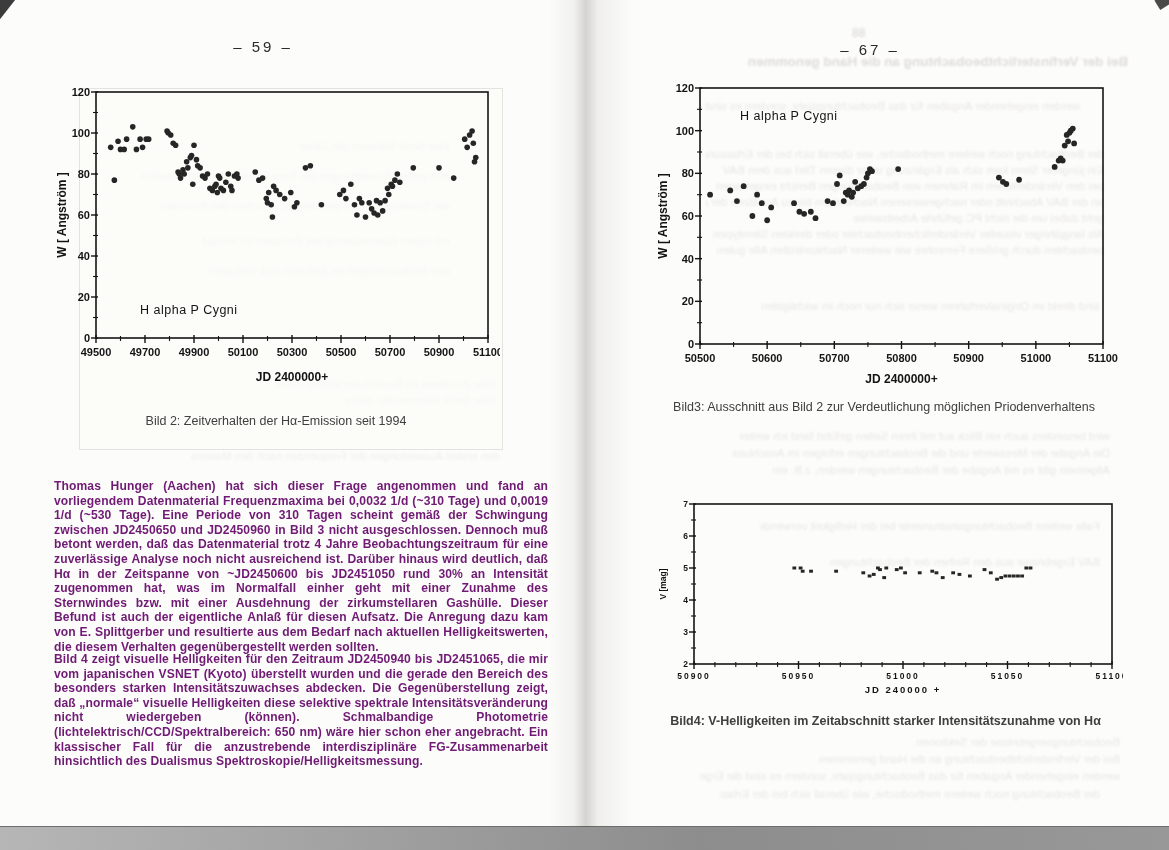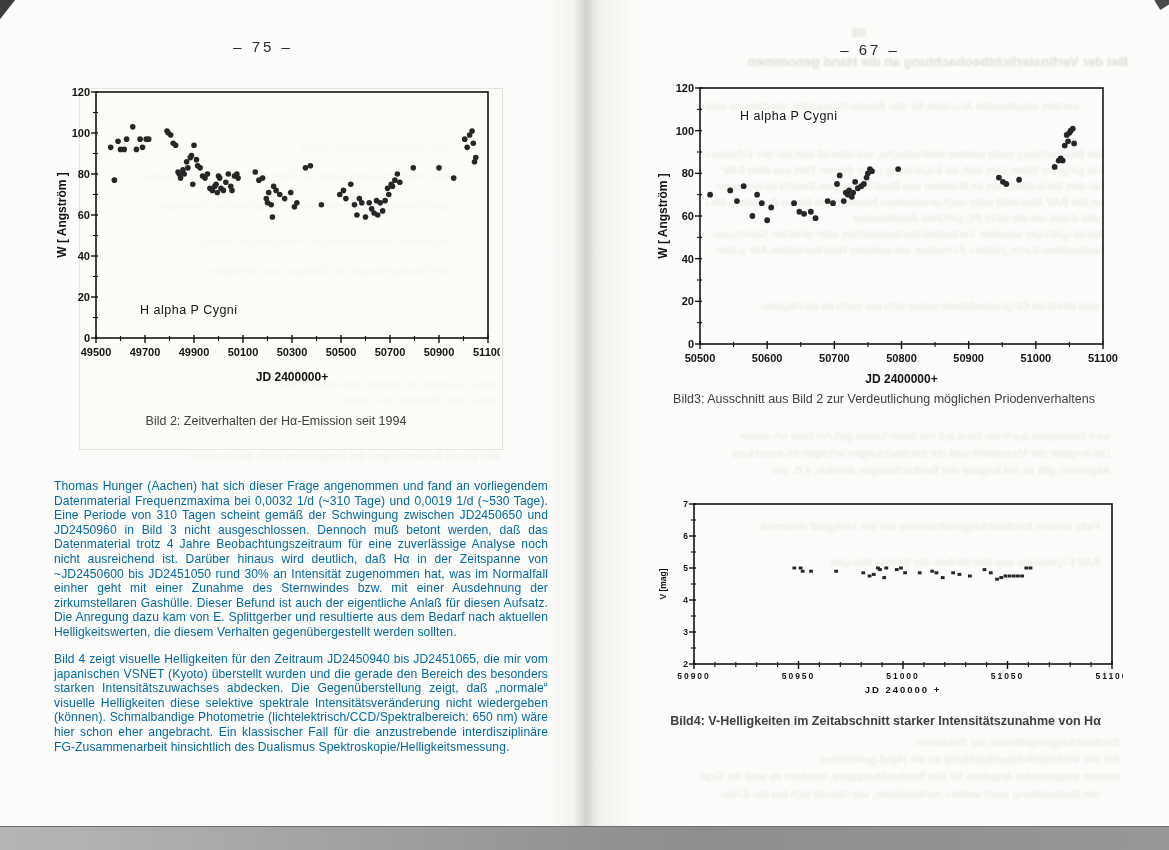--- a/index.html
+++ b/index.html
@@ -19,21 +19,21 @@
     position:absolute;left:548px;top:0;width:86px;height:827px;z-index:3;pointer-events:none;
     background:linear-gradient(to right, rgba(0,0,0,0) 0%, rgba(100,95,88,0.07) 30%,
       rgba(70,65,60,0.22) 44%, rgba(90,85,78,0.08) 58%, rgba(0,0,0,0) 100%);
   }
   .corner-tl{position:absolute;left:-4px;top:-8px;width:12px;height:30px;background:#3c3c3c;transform:rotate(38deg);z-index:4;}
   .corner-tr{position:absolute;left:1156px;top:-5px;width:18px;height:11px;background:#4a4a4a;transform:rotate(-32deg);z-index:4;}
   .pagenum{position:absolute;z-index:2;font-size:15px;letter-spacing:3px;color:#2a2a2a;text-align:center;}
   .caption{position:absolute;z-index:2;font-size:12.5px;color:#404040;text-align:center;}
   .para{
     position:absolute;z-index:2;width:494px;font-size:12.1px;line-height:14.6px;
-    text-align:justify;color:#0369a1;letter-spacing:0.1px;
+    text-align:justify;color:#701a75;letter-spacing:0.1px;font-weight:bold;
   }
   .chart{position:absolute;z-index:2;}
   .paste-box{
     position:absolute;z-index:1;border:1px solid rgba(150,143,130,0.22);
     background:rgba(251,251,249,0.6);
   }
   svg text{font-family:"Liberation Sans", sans-serif;fill:#141414;}
   .ghost{
     position:absolute;z-index:1;color:#6f675c;opacity:0.14;filter:blur(1.1px);
     transform:scaleX(-1);font-size:11.5px;white-space:nowrap;overflow:hidden;
@@ -70,21 +70,21 @@
     <div class="ghost gl" style="left: 120px; top: 140px; width: 330px;">eine Serie Rahmen der Jahre</div>
     <div class="ghost gl" style="left: 120px; top: 170px; width: 330px;">den ersten Auswertungen der Frequenzen nach den Maxima</div>
     <div class="ghost gl" style="left: 120px; top: 200px; width: 330px;">der Schwingung und den Werten zwischen den Perioden</div>
     <div class="ghost gl" style="left: 120px; top: 235px; width: 330px;">mit einem Datenmaterial der Perioden im Verlauf</div>
     <div class="ghost gl" style="left: 120px; top: 265px; width: 330px;">den Beobachtungen im Zeitraum und Verhalten</div>
     <div class="ghost gl" style="left: 115px; top: 378px; width: 380px;">eine Zunahme im Bereich der letzten Jahre</div>
     <div class="ghost gl" style="left: 115px; top: 394px; width: 380px;">eine Serie Rahmen der Jahre</div>
     <div class="ghost gl" style="left: 110px; top: 450px; width: 390px;">den ersten Auswertungen der Frequenzen nach den Maxima</div>
   </div>
 
-<div class="pagenum" style="left:203px;top:38px;width:120px;">– 75 –</div>
+<div class="pagenum" style="left:203px;top:38px;width:120px;">– 59 –</div>
 
 <div class="paste-box" style="left:79px;top:88px;width:422px;height:360px;"></div>
 
 <div class="chart" id="chart-bild2" style="left:52px;top:84px;width:448px;height:306px;"><svg width="448" height="306">
       <rect x="44" y="8" width="392" height="246" fill="none" stroke="#141414" stroke-width="1.6"></rect>
       <line x1="68.5" y1="252" x2="68.5" y2="257" stroke="#141414" stroke-width="1.1"></line>
       <line x1="117.5" y1="252" x2="117.5" y2="257" stroke="#141414" stroke-width="1.1"></line>
       <line x1="166.5" y1="252" x2="166.5" y2="257" stroke="#141414" stroke-width="1.1"></line>
       <line x1="215.5" y1="252" x2="215.5" y2="257" stroke="#141414" stroke-width="1.1"></line>
       <line x1="264.5" y1="252" x2="264.5" y2="257" stroke="#141414" stroke-width="1.1"></line>
@@ -334,21 +334,21 @@
       <circle cx="415.0733333333333" cy="61.33333333333334" r="2.9" fill="#262626"></circle>
       <circle cx="416.41666666666663" cy="52.80000000000001" r="2.9" fill="#262626"></circle>
       <circle cx="417.76" cy="50.66666666666666" r="2.9" fill="#262626"></circle>
       <circle cx="419.77500000000003" cy="48.53333333333333" r="2.9" fill="#262626"></circle>
       <circle cx="421.11833333333334" cy="63.46666666666667" r="2.9" fill="#262626"></circle>
       <text x="87" y="40" font-size="12.5" letter-spacing="0.5">H alpha  P Cygni</text>
       <text x="248.5" y="303" text-anchor="middle" font-size="12" font-weight="bold" letter-spacing="0">JD 2400000+</text>
       <text x="14" y="136" text-anchor="middle" font-size="12" font-weight="bold" transform="rotate(-90 14 136)">W [ Angström ]</text>
     </svg></div>
 
-<div class="caption" style="left:650px;top:392px;width:468px;">Bild3:  Ausschnitt aus Bild 2 zur Verdeutlichung möglichen Priodenverhaltens</div>
+<div class="caption" style="left:650px;top:400px;width:468px;">Bild3:  Ausschnitt aus Bild 2 zur Verdeutlichung möglichen Priodenverhaltens</div>
 
 <div class="chart" id="chart-bild4" style="left:648px;top:492px;width:475px;height:205px;"><svg width="475" height="205">
       <rect x="46" y="12" width="418" height="160" fill="none" stroke="#141414" stroke-width="1.6"></rect>
       <line x1="66.9" y1="170" x2="66.9" y2="175" stroke="#141414" stroke-width="1.1"></line>
       <line x1="87.80000000000001" y1="170" x2="87.80000000000001" y2="175" stroke="#141414" stroke-width="1.1"></line>
       <line x1="108.69999999999999" y1="170" x2="108.69999999999999" y2="175" stroke="#141414" stroke-width="1.1"></line>
       <line x1="129.60000000000002" y1="170" x2="129.60000000000002" y2="175" stroke="#141414" stroke-width="1.1"></line>
       <line x1="171.39999999999998" y1="170" x2="171.39999999999998" y2="175" stroke="#141414" stroke-width="1.1"></line>
       <line x1="192.29999999999998" y1="170" x2="192.29999999999998" y2="175" stroke="#141414" stroke-width="1.1"></line>
       <line x1="213.20000000000002" y1="170" x2="213.20000000000002" y2="175" stroke="#141414" stroke-width="1.1"></line>

